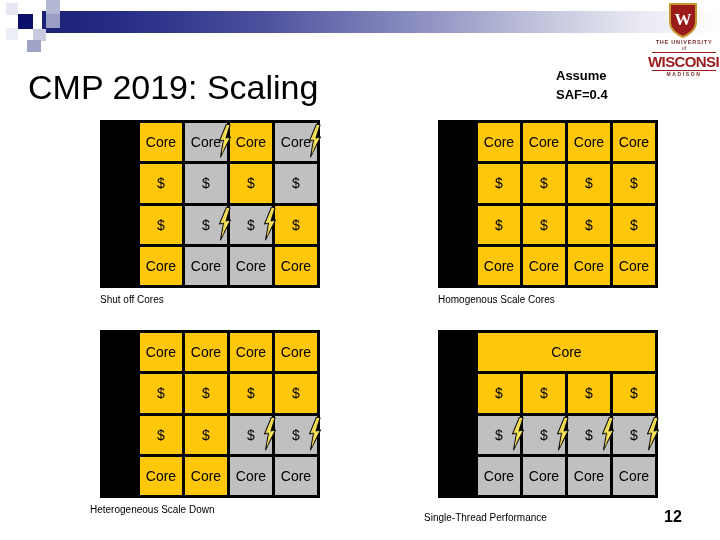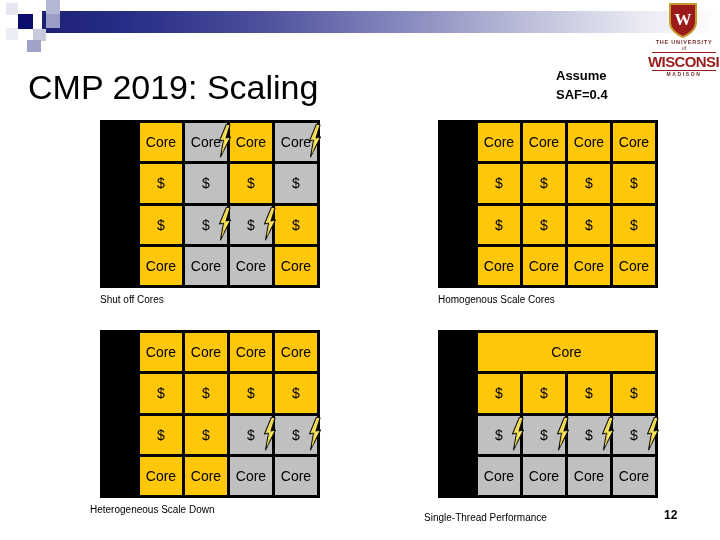--- a/index.html
+++ b/index.html
@@ -159,21 +159,21 @@
   }
   #caption-tl { left: 100px;  top: 294px; width: 220px; }
   #caption-tr { left: 438px;  top: 294px; width: 220px; }
   #caption-bl { left: 90px;   top: 504px; width: 240px; }
   #caption-br { left: 424px;  top: 504px; width: 236px; margin-top: 8px; }
 
   #page-number {
     position: absolute;
     left: 664px;
     top: 508px;
-    font-size: 12px;
+    font-size: 16px;
     font-weight: bold;
     color: #000000;
   }
 </style>
 </head>
 <body>
 
 <div id="header-band">
   <div class="band-gradient"></div>
   <div id="band-squares">

